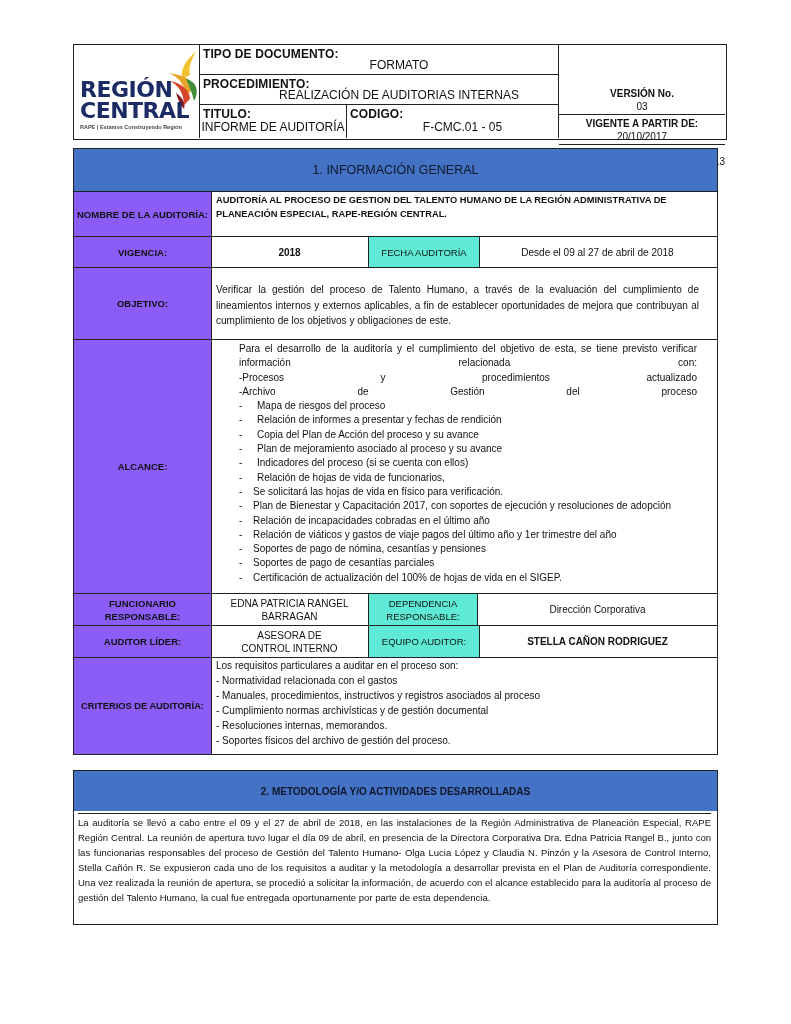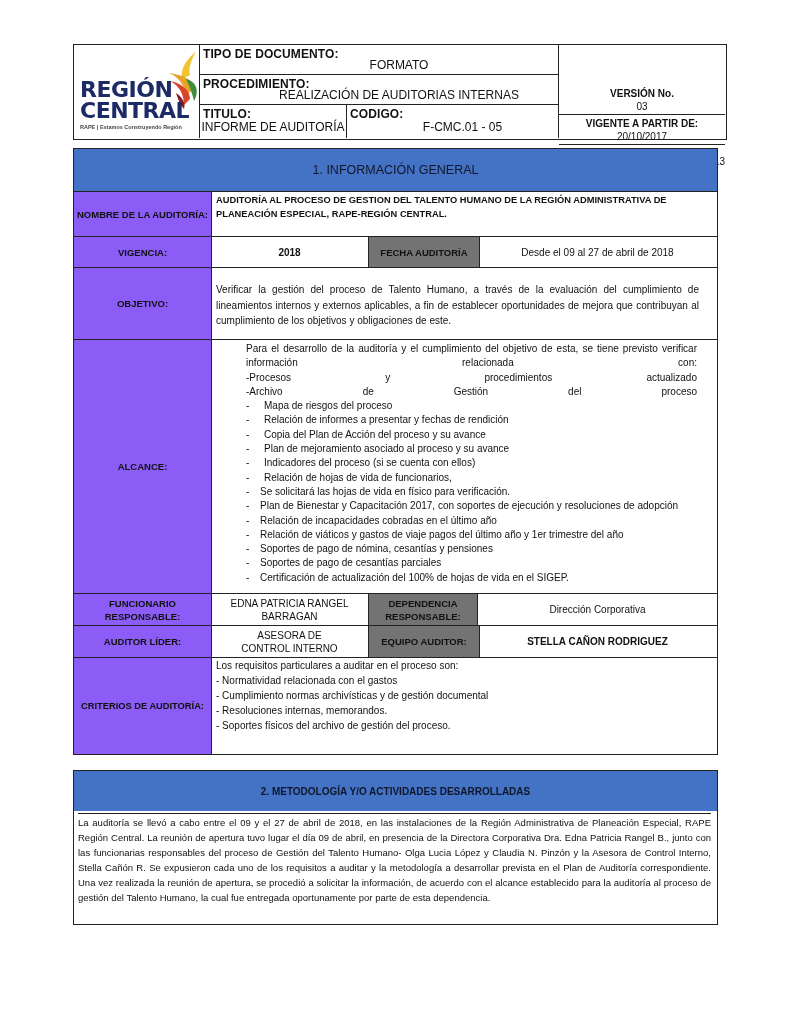--- a/index.html
+++ b/index.html
@@ -18,22 +18,22 @@
   .logo-text { position:absolute; left:6px; font-weight:900; color:#1c2a66; font-family:"DejaVu Sans", sans-serif; letter-spacing:-0.5px; }
   .logo-sub { position:absolute; left:6px; top:79px; font-size:5.5px; color:#444; white-space:nowrap; }
 
   
   .sec { left:73px; width:645px; border:1.5px solid #222; }
   .band { background:#4472c4; color:#0f172a; text-align:center; }
   .row { position:absolute; left:0; right:0; border-top:1px solid #222; }
   .lab { position:absolute; left:0; top:0; bottom:0; width:137px; background:#8b5cf6; border-right:1px solid #222;
          display:flex; align-items:center; justify-content:center; text-align:center; font-size:9.5px; font-weight:bold; line-height:14px; }
   .val { position:absolute; top:0; bottom:0; font-size:10px; line-height:14px; }
-  .mid-lab { background:#737373; border-left:1px solid #222; border-right:1px solid #222;
-             display:flex; align-items:center; justify-content:center; text-align:center; font-weight:bold; }
+  .mid-lab { background:#5eead4; border-left:1px solid #222; border-right:1px solid #222;
+             display:flex; align-items:center; justify-content:center; text-align:center; font-weight:normal; }
   .center { display:flex; align-items:center; justify-content:center; text-align:center; }
   .just { text-align:justify; text-align-last:justify; }
   .list-item { display:flex; }
   .dash { width:14px; flex:none; }
   .p { font-size:9.5px; line-height:15px; }
 </style>
 </head>
 <body>
 
 <div class="abs hdr">
@@ -101,21 +101,21 @@
     <div class="val center" style="left:404px;right:0;">Desde el 09 al 27 de abril de 2018</div>
   </div>
 
   <div class="row" style="top:118px;height:72px;">
     <div class="lab">OBJETIVO:</div>
     <div class="val" style="left:142px;right:18px;top:14px;bottom:auto;text-align:justify;line-height:15.5px;">Verificar la gestión del proceso de Talento Humano, a través de la evaluación del cumplimiento de lineamientos internos y externos aplicables, a fin de establecer oportunidades de mejora que contribuyan al cumplimiento de los objetivos y obligaciones de este.</div>
   </div>
 
   <div class="row" style="top:190px;height:254px;">
     <div class="lab">ALCANCE:</div>
-    <div class="val" style="left:165px;right:20px;top:2px;bottom:auto;line-height:14.3px;margin-left:7px;">
+    <div class="val" style="left:165px;right:20px;top:2px;bottom:auto;line-height:14.3px;">
       <div class="just">Para el desarrollo de la auditoría y el cumplimiento del objetivo de esta, se tiene previsto verificar información relacionada con:</div>
       <div class="just">-Procesos y procedimientos actualizado</div>
       <div class="just">-Archivo de Gestión del proceso</div>
       <div id="alcance-list">
           <div class="list-item">
             <span class="dash">-</span>
             <span style="padding-left: 4px;">Mapa de riesgos del proceso</span>
           </div>
           <div class="list-item">
             <span class="dash">-</span>
@@ -182,20 +182,21 @@
     <div class="val mid-lab" style="left:294px;width:110px;font-size:9.5px;">EQUIPO AUDITOR:</div>
     <div class="val center" style="left:404px;right:0;font-weight:bold;">STELLA CAÑON RODRIGUEZ</div>
   </div>
 
   <div class="row" style="top:508px;height:96px;">
     <div class="lab" style="font-size:9.3px;">CRITERIOS DE AUDITORÍA:</div>
     <div class="val" style="left:142px;right:10px;top:0;bottom:auto;line-height:15px;">
       <div>Los requisitos particulares a auditar en el proceso son:</div>
       <div id="criterios-list">
           <div>- Normatividad relacionada con el gastos</div>
+          <div>- Manuales, procedimientos, instructivos y registros asociados al proceso</div>
           <div>- Cumplimiento normas archivísticas y de gestión documental</div>
           <div>- Resoluciones internas, memorandos.</div>
           <div>- Soportes físicos del archivo de gestión del proceso.</div>
         </div>
     </div>
   </div>
 </div>
 
 <div class="abs sec" style="top:770px;height:155px;">
   <div class="abs band" style="left:0;top:0;width:100%;height:40px;line-height:42px;font-size:10px;font-weight:bold;">2. METODOLOGÍA Y/O ACTIVIDADES DESARROLLADAS</div>

